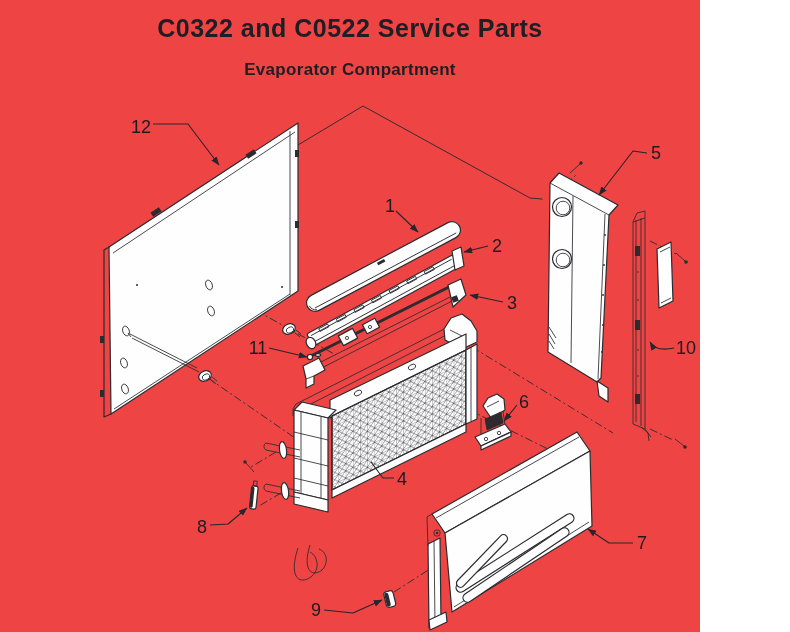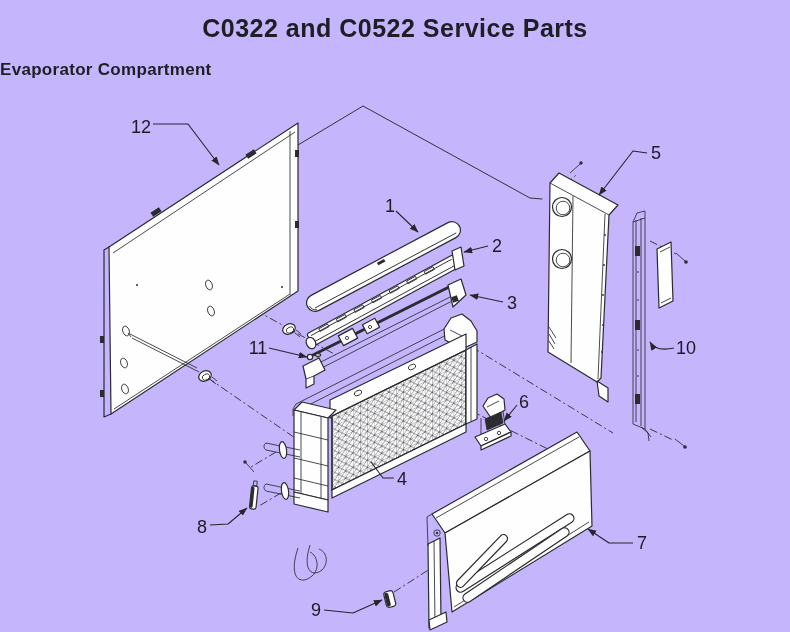--- a/index.html
+++ b/index.html
@@ -1,20 +1,20 @@
 <!DOCTYPE html>
 <html><head>
 <meta charset="utf-8">
 <style>
   html,body{margin:0;padding:0;background:#ffffff;}
-  .page{position:relative;width:790px;height:632px;background:#c4b5fd;overflow:hidden;
+  .page{position:relative;width:700px;height:632px;background:#ef4444;overflow:hidden;
         font-family:"Liberation Sans", sans-serif;}
   .title{position:absolute;top:14px;left:0;width:100%;text-align:center;
          font-size:25px;font-weight:bold;color:#1e1e24;letter-spacing:.5px;}
-  .subtitle{position:absolute;top:60px;left:0;width:100%;text-align:left;
+  .subtitle{position:absolute;top:60px;left:0;width:100%;text-align:center;
             font-size:17px;font-weight:bold;color:#1e1e24;letter-spacing:.3px;}
   svg.diagram{position:absolute;left:0;top:0;width:790px;height:632px;}
   svg .ln{stroke:#2b2b30;stroke-width:1.2;fill:none;stroke-linejoin:round;stroke-linecap:round;}
   svg .lnthin{stroke:#2b2b30;stroke-width:.85;fill:none;}
   svg .wh{stroke:#2b2b30;stroke-width:1.2;fill:#fefefe;stroke-linejoin:round;}
   svg .dk{fill:#2b2b30;stroke:none;}
   svg .dash{stroke:#2b2b30;stroke-width:.9;fill:none;stroke-dasharray:8 3 2 3;}
   svg .leader{stroke:#26262c;stroke-width:1.1;fill:none;stroke-linejoin:round;}
   svg .part-num{font-family:"Liberation Sans", sans-serif;font-size:18px;fill:#1b1b22;}
 </style>

